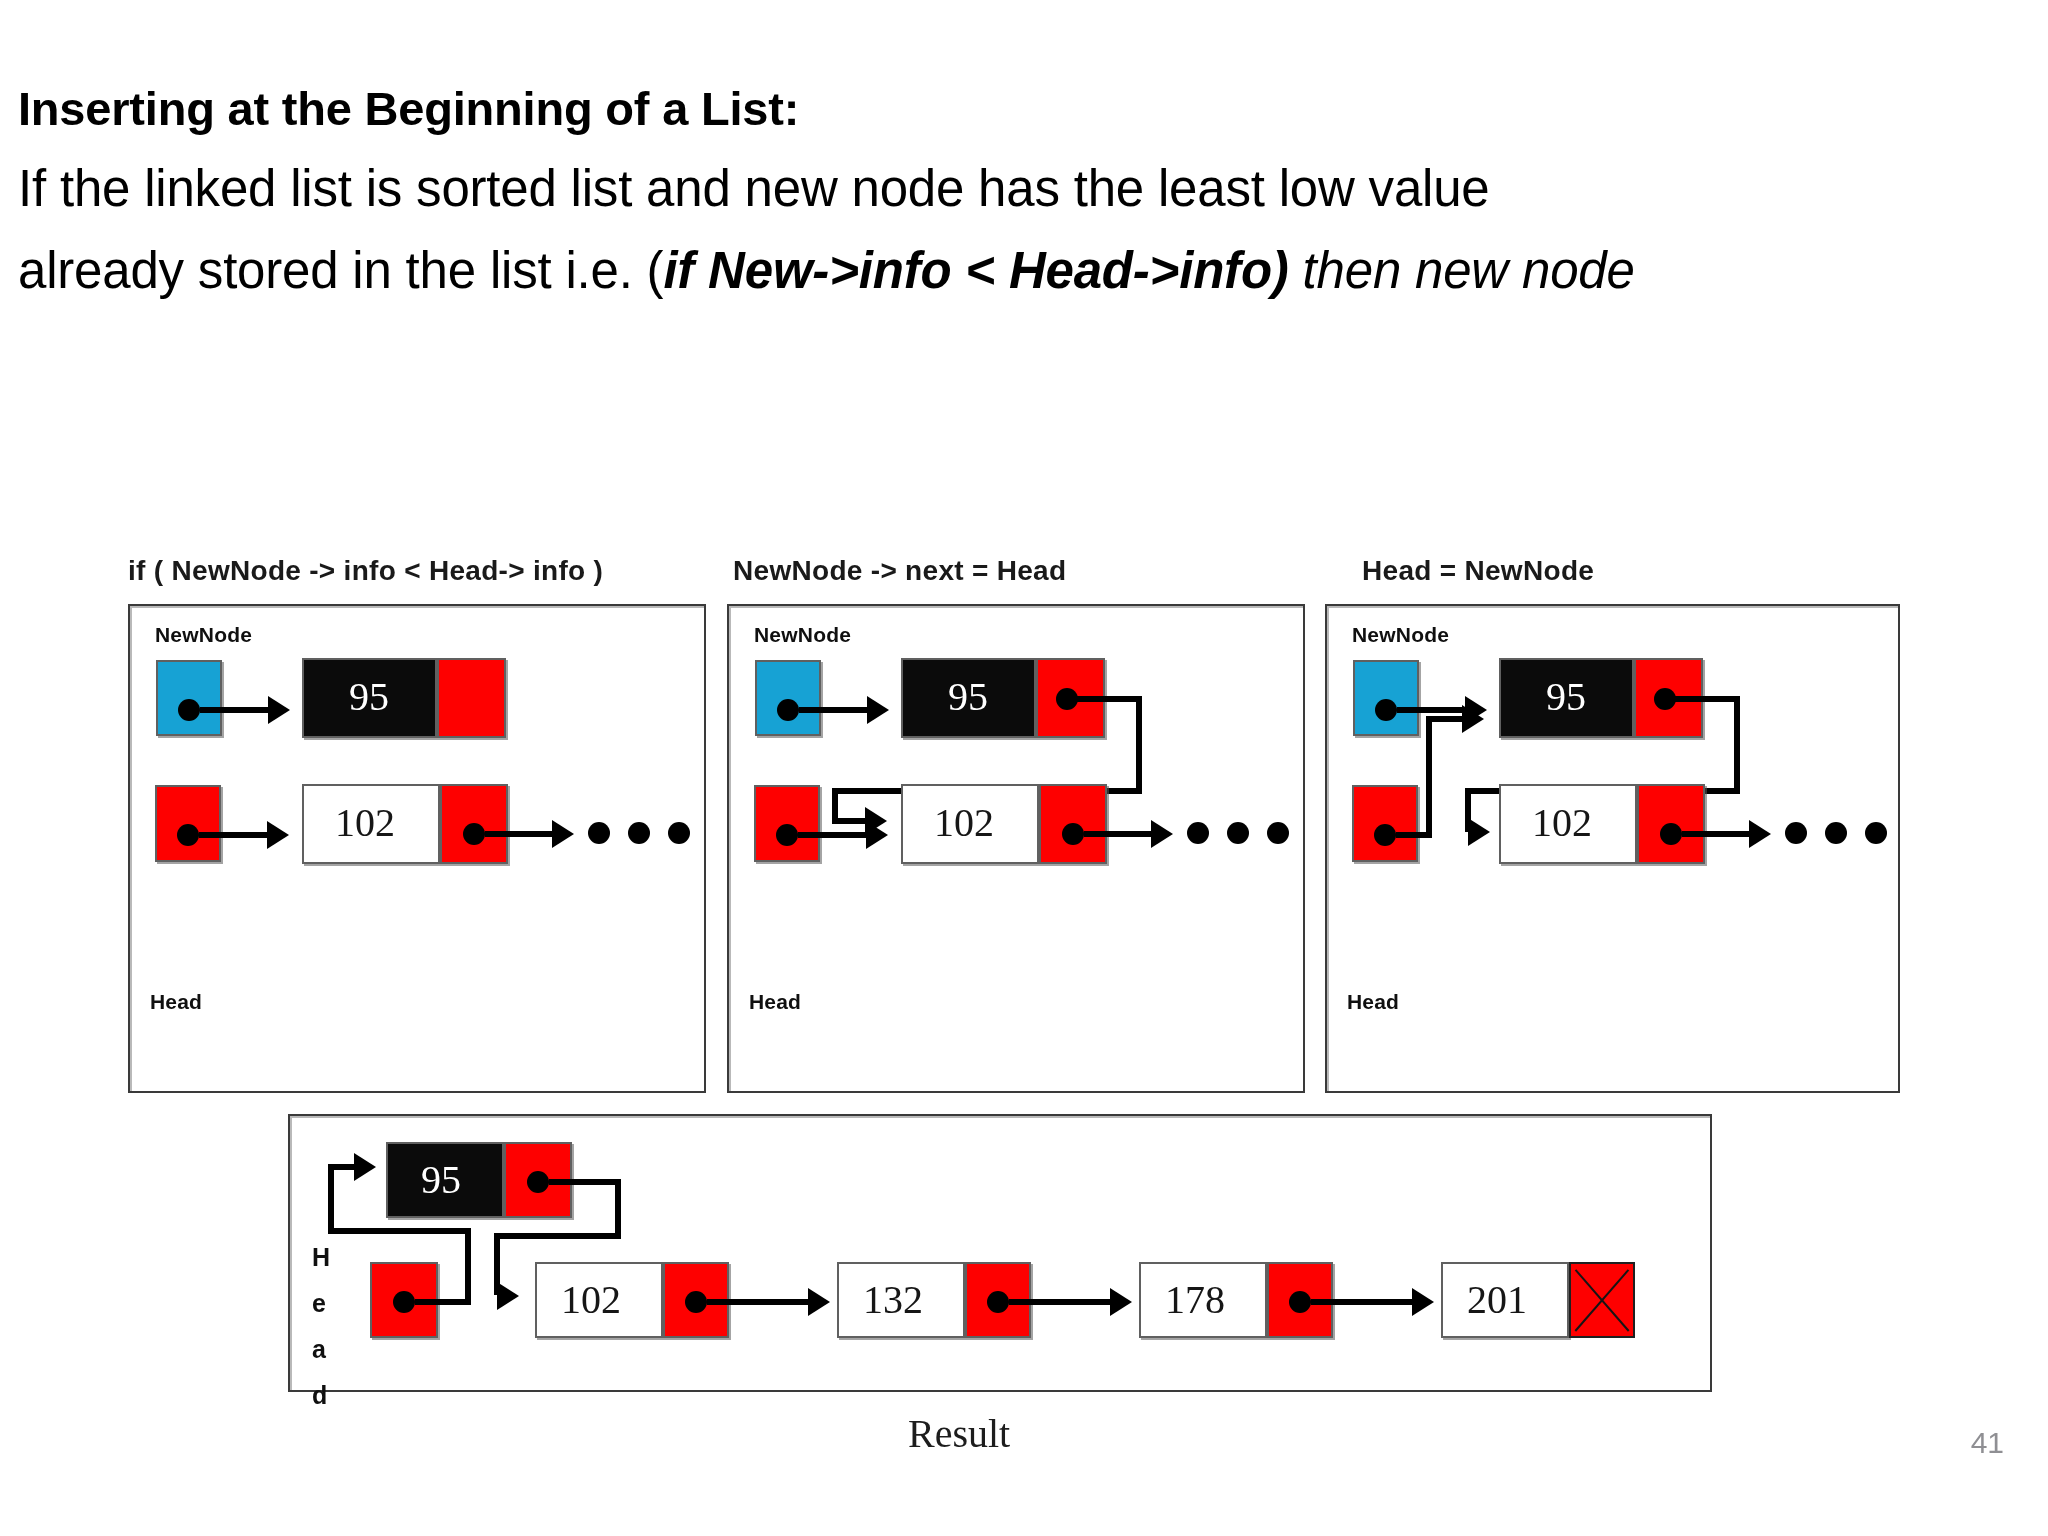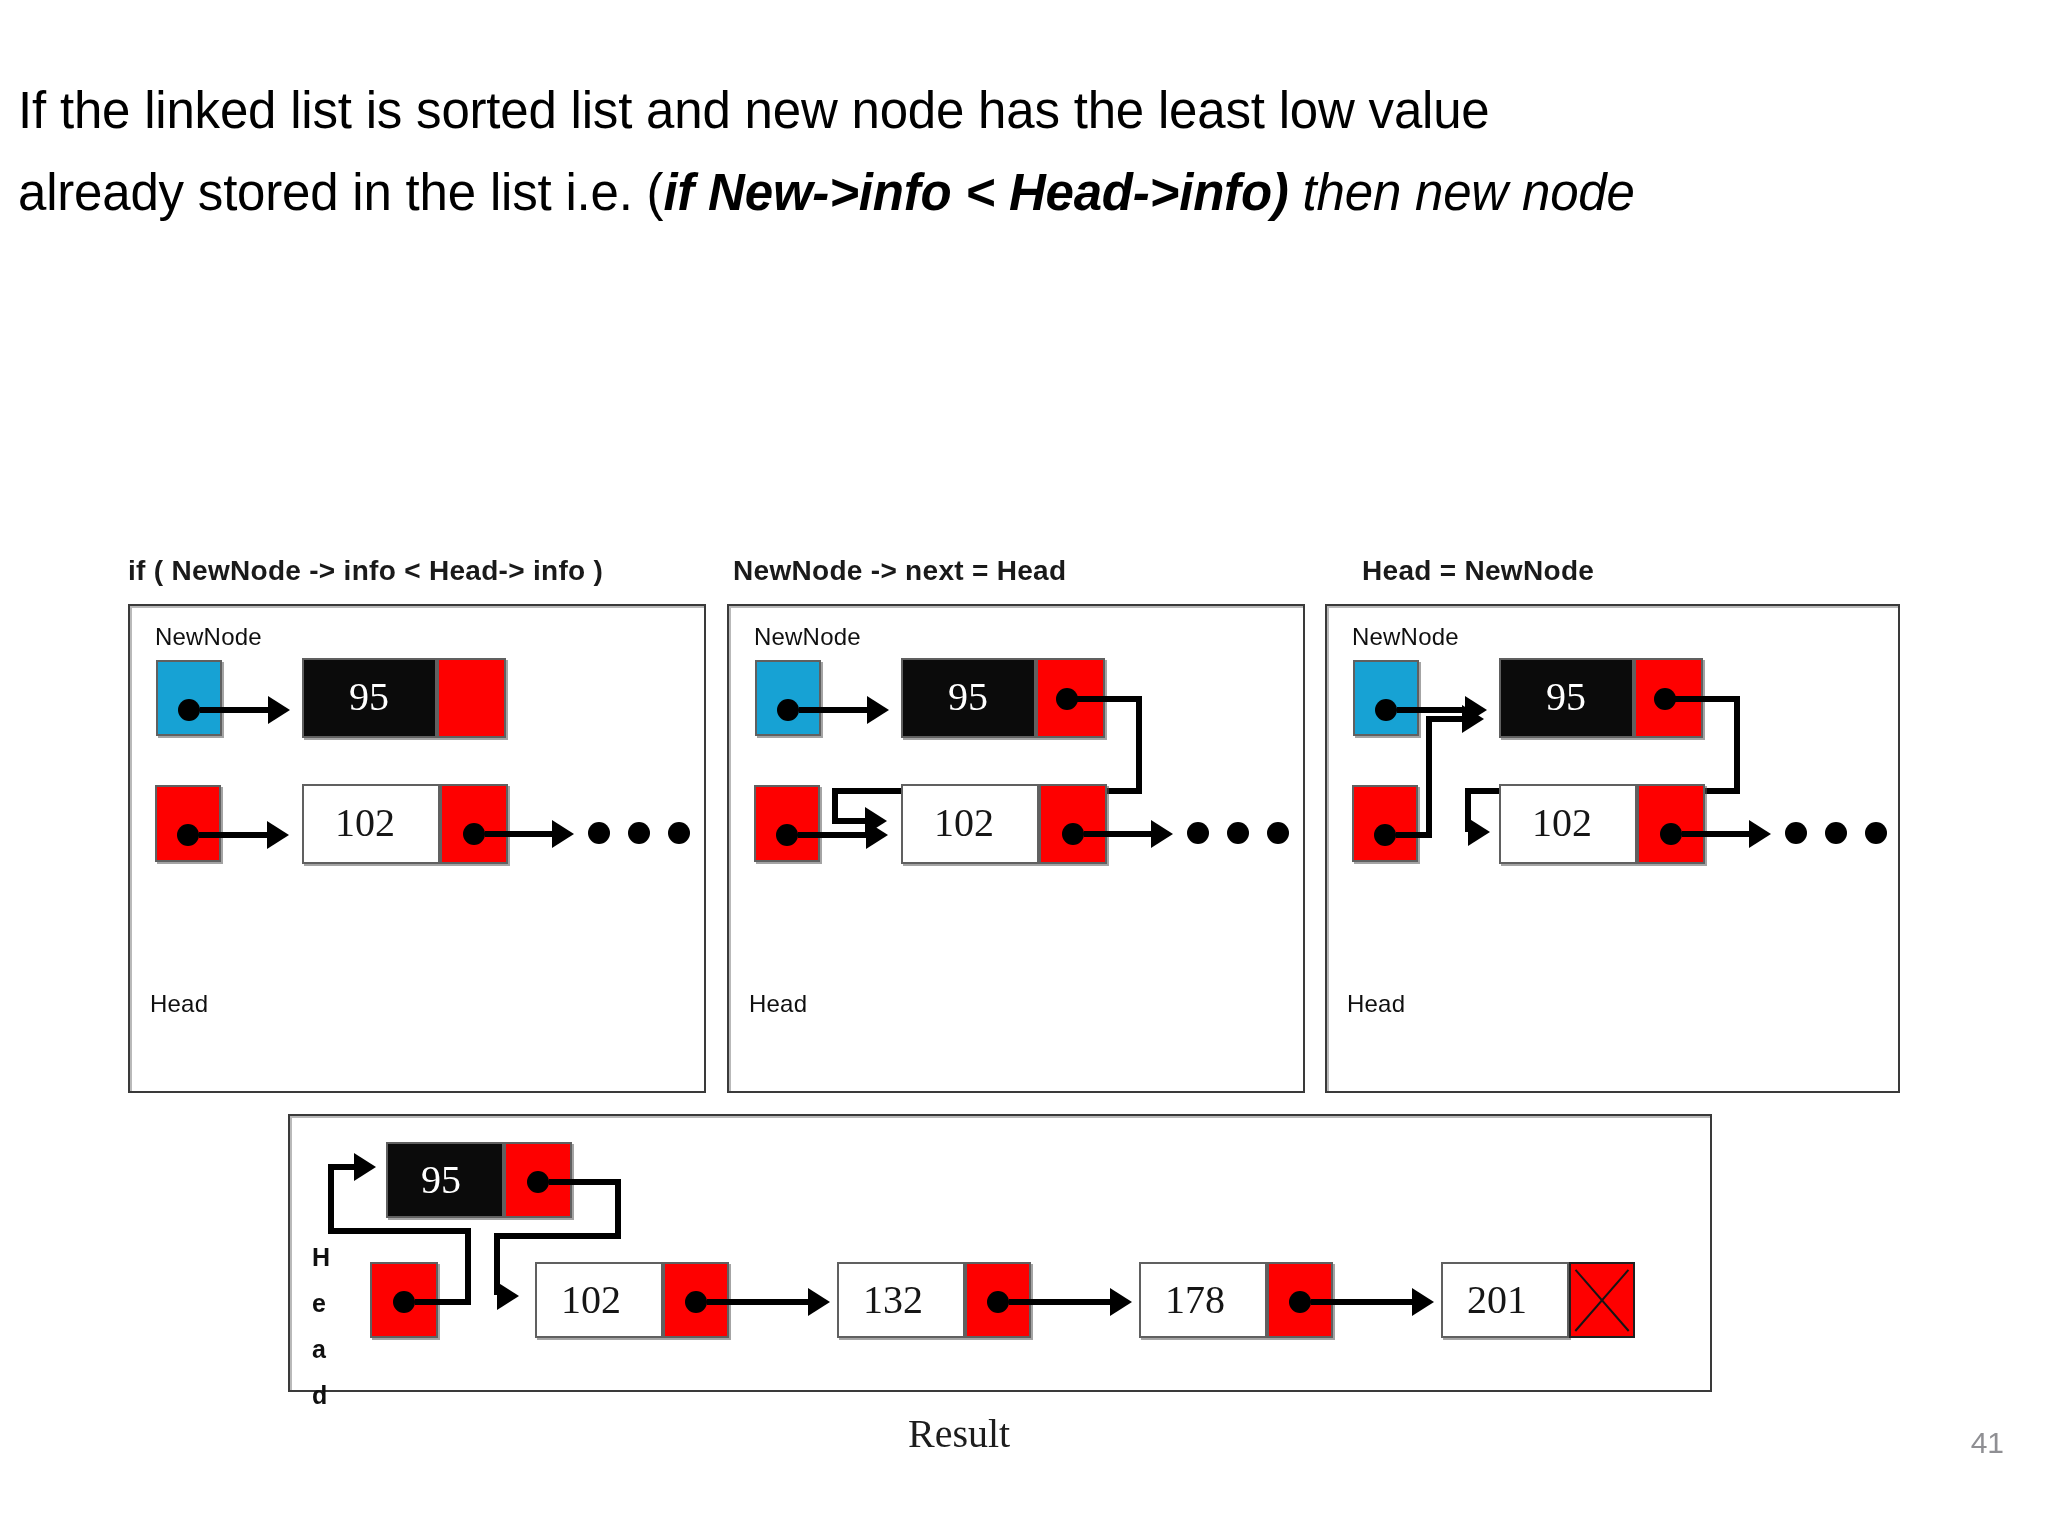--- a/index.html
+++ b/index.html
@@ -62,22 +62,22 @@
     position: absolute;
     background: #ffffff;
     border: 2px solid #3a3a3a;
     box-shadow: 2px 2px 0 #b9b9b9 inset;
     box-sizing: border-box;
   }
 
   .panel-label {
     position: absolute;
     font-family: "Liberation Sans", sans-serif;
-    font-weight: normal;
-    font-size: 24px;
+    font-weight: bold;
+    font-size: 21px;
     color: #101010;
     white-space: nowrap;
     letter-spacing: 0.2px;
   }
 
   
   .cellbox {
     position: absolute;
     box-sizing: border-box;
     border: 2px solid #606060;
@@ -169,20 +169,21 @@
     top: 1426px;
     font-family: "Liberation Sans", sans-serif;
     font-size: 30px;
     color: #8f8f93;
   }
 </style>
 </head>
 <body>
 
 <div id="slide-text">
+  <div class="txt-line txt-title">Inserting at the Beginning of a List:</div>
   <div class="txt-line">If the linked list is sorted list and new node has the least low value</div>
   <div class="txt-line"><span>already stored in the list i.e. (</span><span class="bi">if New-&gt;info &lt; Head-&gt;info)</span><span class="it"> then new node</span></div>
 </div>
 
 <div id="diagram">
 
   <div class="caption" style="left:128px; top:555px;">if ( NewNode -&gt; info &lt; Head-&gt; info )</div>
   <div class="caption" style="left:733px; top:555px;text-align:right;">NewNode -&gt; next = Head</div>
   <div class="caption" style="left:1362px; top:555px;">Head = NewNode</div>
 

